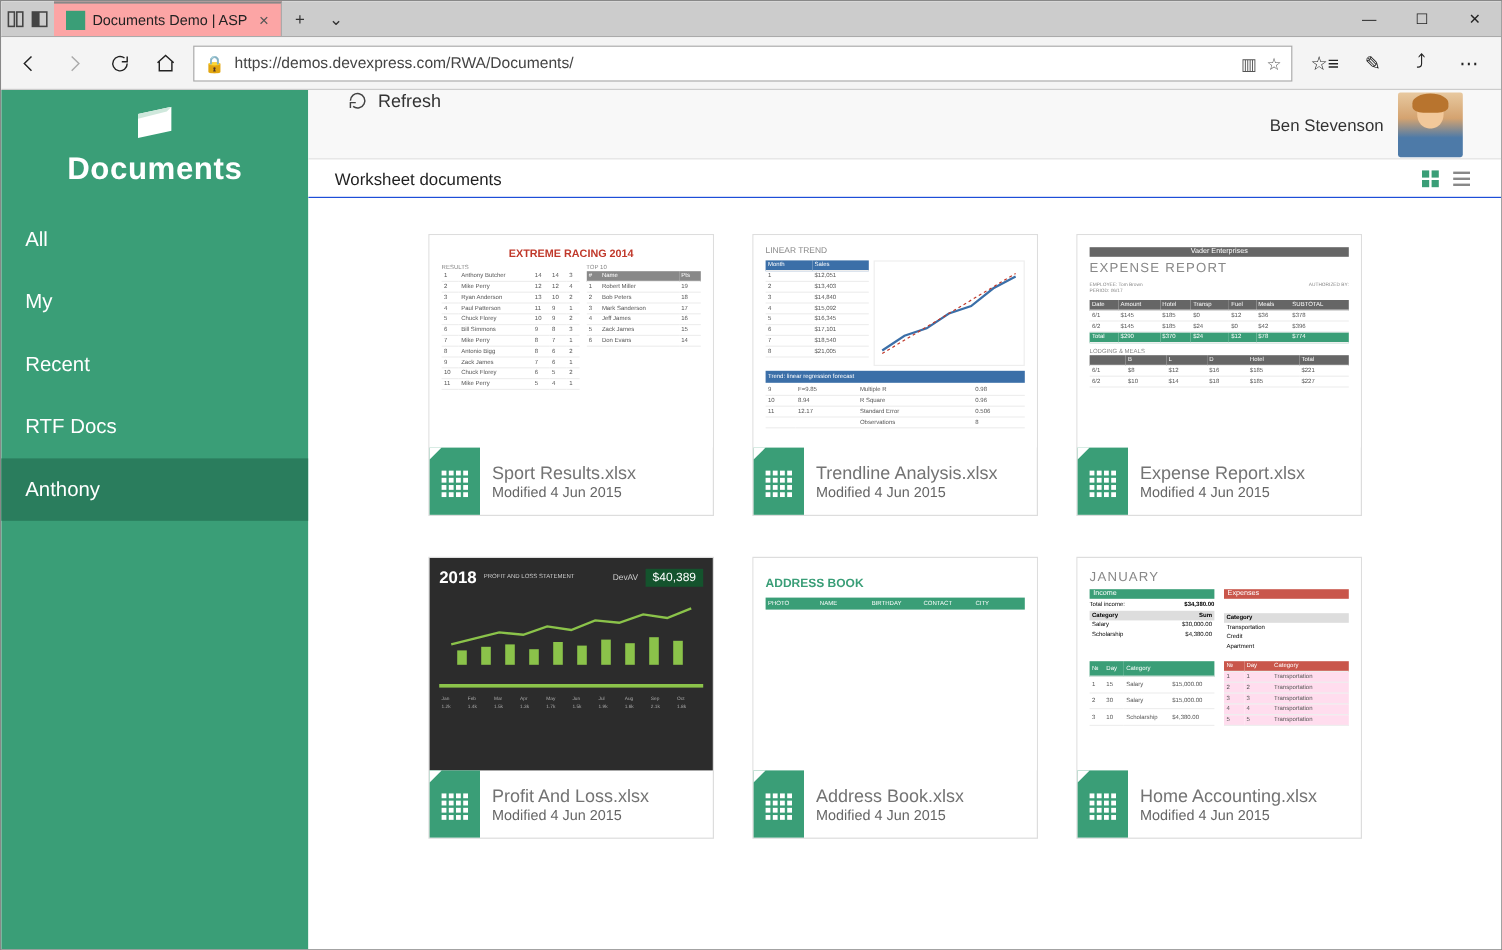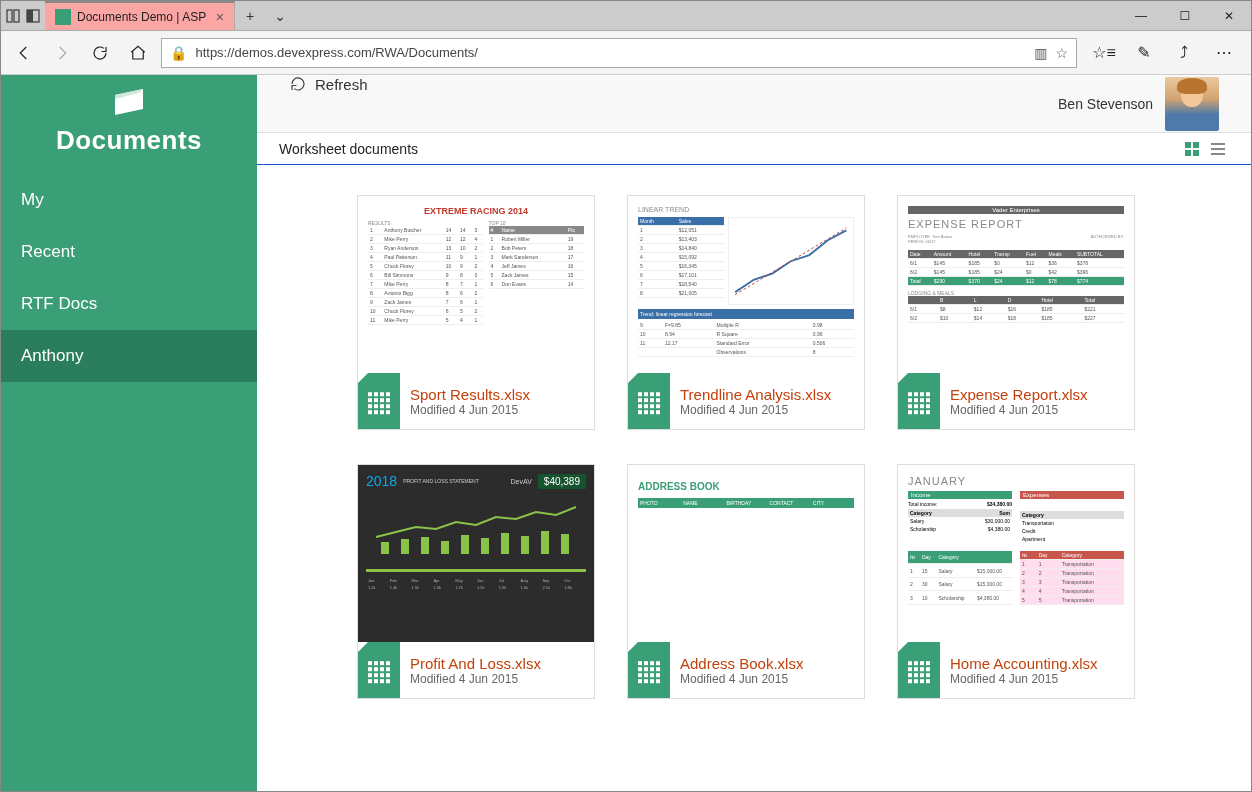--- a/index.html
+++ b/index.html
@@ -52,21 +52,21 @@
 
 .doc-grid { padding: 30px 100px; display: grid; grid-template-columns: repeat(3, 238px); gap: 34px 32px; align-content: start; overflow: auto; flex: 1; }
 .doc-card { border: 1px solid #ddd; width: 238px; cursor: pointer; }
 .thumb { height: 177px; background: #fff; padding: 10px; position: relative; overflow: hidden; }
 .doc-footer { height: 56px; display: flex; align-items: center; gap: 10px; padding: 0 10px 0 0; }
 .doc-icon { width: 42px; height: 56px; background: #3a9e77; position: relative; flex-shrink: 0; }
 .doc-icon::before { content: ""; position: absolute; top: 0; left: 0; border-style: solid; border-width: 10px 10px 0 0; border-color: #fff transparent transparent transparent; }
 .doc-icon-grid { position: absolute; top: 50%; left: 50%; transform: translate(-50%, -40%); display: grid; grid-template-columns: repeat(4, 4px); grid-template-rows: repeat(4, 4px); gap: 2px; }
 .doc-icon-grid span { background: #fff; }
 .doc-meta { display: flex; flex-direction: column; justify-content: center; min-width: 0; }
-.doc-title { font-size: 15px; color: #c2410c; white-space: nowrap; overflow: hidden; text-overflow: ellipsis; }
+.doc-title { font-size: 15px; color: #737373; white-space: nowrap; overflow: hidden; text-overflow: ellipsis; }
 .doc-mod { font-size: 12px; color: #666; }
 
 
 .th-title { font-size: 9px; font-weight: bold; }
 .th-table { width: 100%; border-collapse: collapse; font-size: 5px; color: #555; }
 .th-table td { border-bottom: 1px solid #eee; padding: 1px 2px; }
 </style>
 </head>
 <body>
 
@@ -132,20 +132,21 @@
 
 <div class="app">
   <div class="sidebar">
     <div class="logo">
       <svg class="logo-icon" viewBox="0 0 28 26">
           <polygon points="0,6 28,0 28,20 0,26" fill="#fff"></polygon>
           <polygon points="0,6 28,0 24,4 0,10" fill="#cfe8dc"></polygon>
         </svg>
       <span class="logo-text">Documents</span>
     </div>
+    <div class="side-item">All</div>
     <div class="side-item">My</div>
     <div class="side-item">Recent</div>
     <div class="side-item">RTF Docs</div>
     <div class="side-item active">Anthony</div>
   </div>
 
   <div class="main">
     <div class="toolbar">
       <div class="refresh">
         <svg width="18" height="18" viewBox="0 0 24 24" fill="none" stroke="#444" stroke-width="1.6">
@@ -554,21 +555,21 @@
           <div class="doc-meta">
             <div class="doc-title">Expense Report.xlsx</div>
             <div class="doc-mod">Modified 4 Jun 2015</div>
           </div>
         </div>
       </div>
 
       <div class="doc-card">
         <div class="thumb" style="background:#2c2c2c;padding:8px;color:#ccc">
           <div style="display:flex;align-items:center;gap:6px">
-            <span style="font-size:14px;font-weight:normal;color:#0ea5e9">2018</span>
+            <span style="font-size:14px;font-weight:bold;color:#ffffff">2018</span>
             <span style="font-size:5px">PROFIT AND LOSS STATEMENT</span>
             <span style="font-size:7px;margin-left:auto">DevAV</span>
             <span style="background:#14532d;color:#fff;font-size:10px;padding:2px 6px">$40,389</span>
           </div>
           <svg viewBox="0 0 200 60" style="width:100%;height:60px;margin-top:8px">
             <polyline points="0,40 20,35 40,30 60,32 80,25 100,28 120,20 140,22 160,15 180,18 200,10" fill="none" stroke="#8bc34a" stroke-width="2"></polyline>
             <g fill="#8bc34a">
                 <rect x="5" y="45" width="8" height="12"></rect>
                 <rect x="25" y="42" width="8" height="15"></rect>
                 <rect x="45" y="40" width="8" height="17"></rect>

